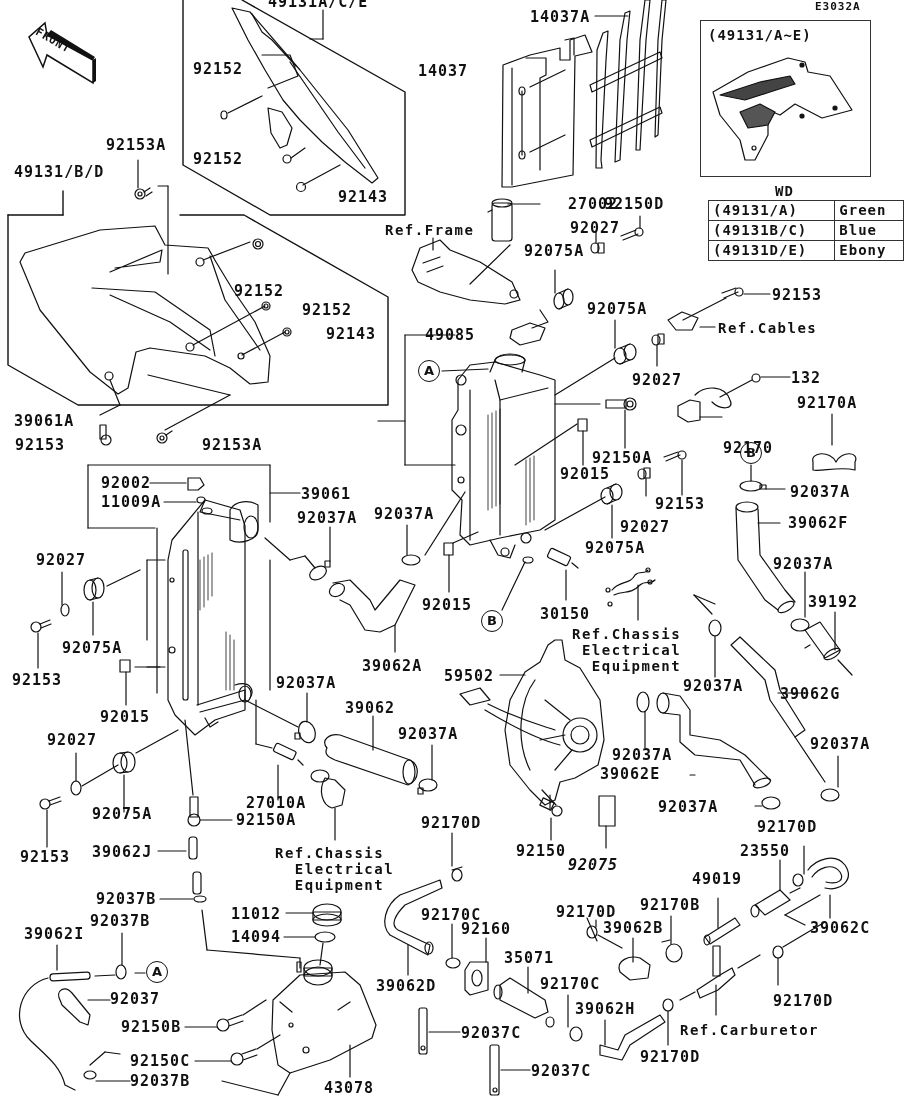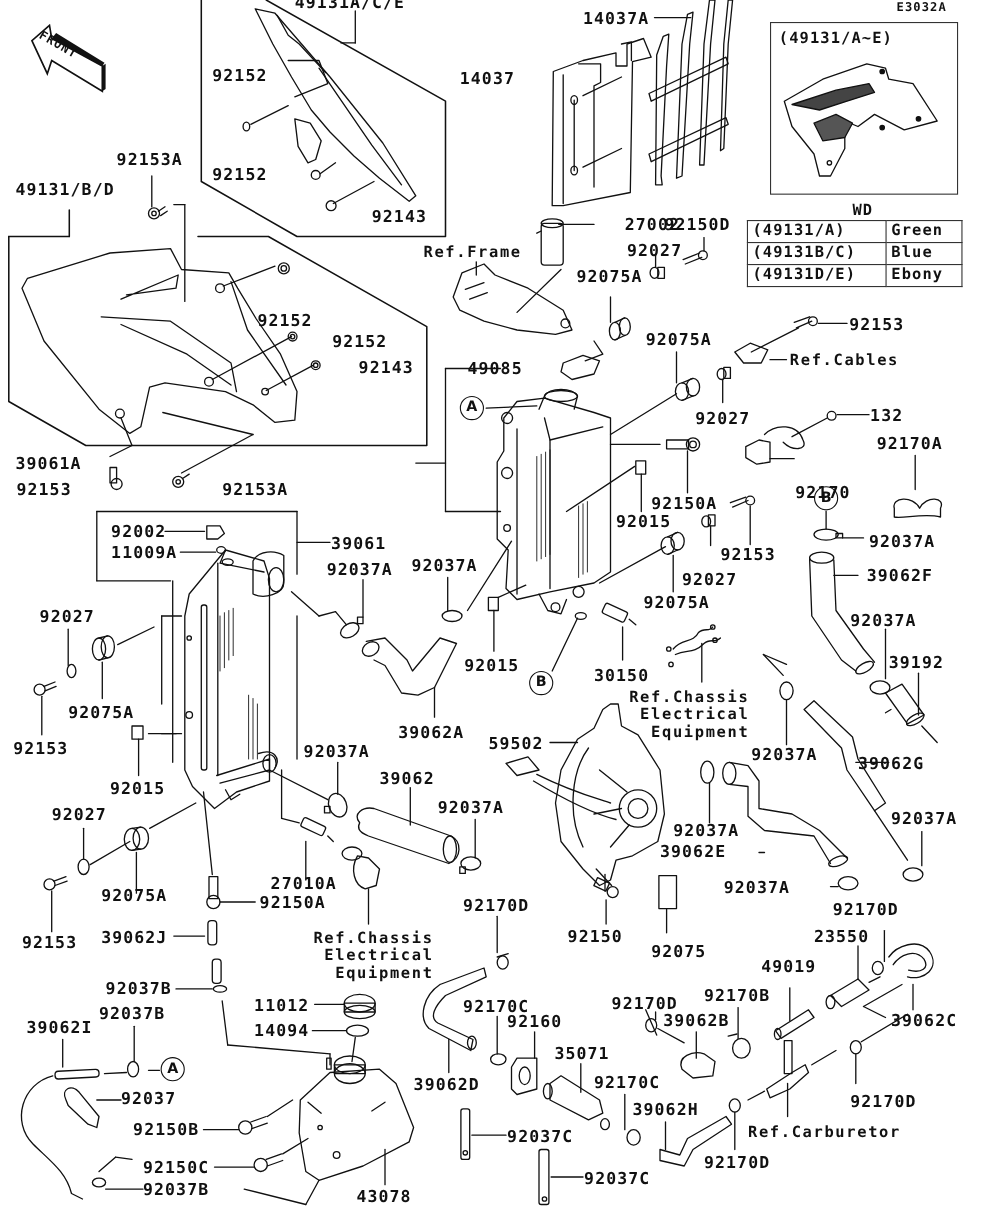--- a/index.html
+++ b/index.html
@@ -1,19 +1,19 @@
 <!DOCTYPE html>
 <html><head>
 <meta charset="utf-8">
 <style>
   html, body { margin:0; padding:0; background:#ffffff; }
   #stage { position:relative; width:914px; height:1103px; overflow:hidden; background:#fff; }
   #art { position:absolute; left:0; top:0; width:914px; height:1103px; }
   .lbl { position:absolute; font-family:"DejaVu Sans Mono","Liberation Mono",monospace; font-weight:bold; font-size:15px; color:#111; white-space:nowrap; line-height:16px; letter-spacing:1px; }
-  .ref { position:absolute; font-family:"DejaVu Sans Mono","Liberation Mono",monospace; font-weight:bold; font-size:14px; color:#111; white-space:pre; line-height:16px; letter-spacing:1.5px;text-align:right; }
+  .ref { position:absolute; font-family:"DejaVu Sans Mono","Liberation Mono",monospace; font-weight:bold; font-size:14px; color:#111; white-space:pre; line-height:16px; letter-spacing:1.5px; }
   .code { position:absolute; font-family:"DejaVu Sans Mono","Liberation Mono",monospace; font-weight:bold; font-size:11px; color:#111; letter-spacing:1px; }
   .callout { position:absolute; width:22px; height:22px; border:1.5px solid #111; border-radius:50%; box-sizing:border-box; font-family:"DejaVu Sans","Liberation Sans",sans-serif; font-weight:bold; font-size:13px; text-align:center; line-height:19px; background:#fff; color:#111; }
   .inset { position:absolute; border:1.5px solid #333; box-sizing:border-box; }
   table.wd { position:absolute; border-collapse:collapse; font-family:"DejaVu Sans Mono","Liberation Mono",monospace; font-weight:bold; font-size:14px; color:#111; letter-spacing:1px; }
   table.wd td { border:1.2px solid #333; padding:0 4px; height:19px; line-height:19px; }
   .front { position:absolute; }
 </style>
 </head>
 <body>
 
@@ -676,21 +676,21 @@
   <polygon points="22,20 68,45 70,42 26,15" fill="#111"></polygon>
   <polygon points="68,45 68,68 71,66 71,43" fill="#111"></polygon>
 </svg>
 <div class="code" style="left:34px;top:34px;transform:rotate(30deg);font-size:11px;">FRONT</div>
 
 <div class="code" style="left:815px;top:0px;">E3032A</div>
 
 <div class="inset" style="left:700px;top:20px;width:171px;height:157px;"></div>
 <div class="lbl" style="left:708px;top:27px;font-size:14px;">(49131/A~E)</div>
 <div class="lbl" style="left:775px;top:183px;font-size:14px;">WD</div>
-<table class="wd" style="left:679px;top:200px;width:196px;">
+<table class="wd" style="left:708px;top:200px;width:196px;">
   <tbody>
         <tr>
           <td>(49131/A)</td>
           <td>Green</td>
         </tr>
   <tr>
           <td>(49131B/C)</td>
           <td>Blue</td>
         </tr>
   <tr>
@@ -772,21 +772,21 @@
 <div class="lbl" style="left:600px;top:766px;">39062E</div>
 <div class="lbl" style="left:658px;top:799px;">92037A</div>
 <div class="lbl" style="left:47px;top:732px;">92027</div>
 <div class="lbl" style="left:92px;top:806px;">92075A</div>
 <div class="lbl" style="left:246px;top:795px;">27010A</div>
 <div class="lbl" style="left:236px;top:812px;">92150A</div>
 <div class="lbl" style="left:20px;top:849px;">92153</div>
 <div class="lbl" style="left:92px;top:844px;">39062J</div>
 <div class="lbl" style="left:421px;top:815px;">92170D</div>
 <div class="lbl" style="left:516px;top:843px;">92150</div>
-<div class="lbl" style="left:592px;top:857px;">92075</div>
+<div class="lbl" style="left:568px;top:857px;font-style:italic;">92075</div>
 <div class="lbl" style="left:757px;top:819px;">92170D</div>
 <div class="lbl" style="left:740px;top:843px;">23550</div>
 <div class="lbl" style="left:692px;top:871px;">49019</div>
 <div class="lbl" style="left:96px;top:891px;">92037B</div>
 <div class="lbl" style="left:231px;top:906px;">11012</div>
 <div class="lbl" style="left:421px;top:907px;">92170C</div>
 <div class="lbl" style="left:461px;top:921px;">92160</div>
 <div class="lbl" style="left:556px;top:904px;">92170D</div>
 <div class="lbl" style="left:640px;top:897px;">92170B</div>
 <div class="lbl" style="left:810px;top:920px;">39062C</div>

